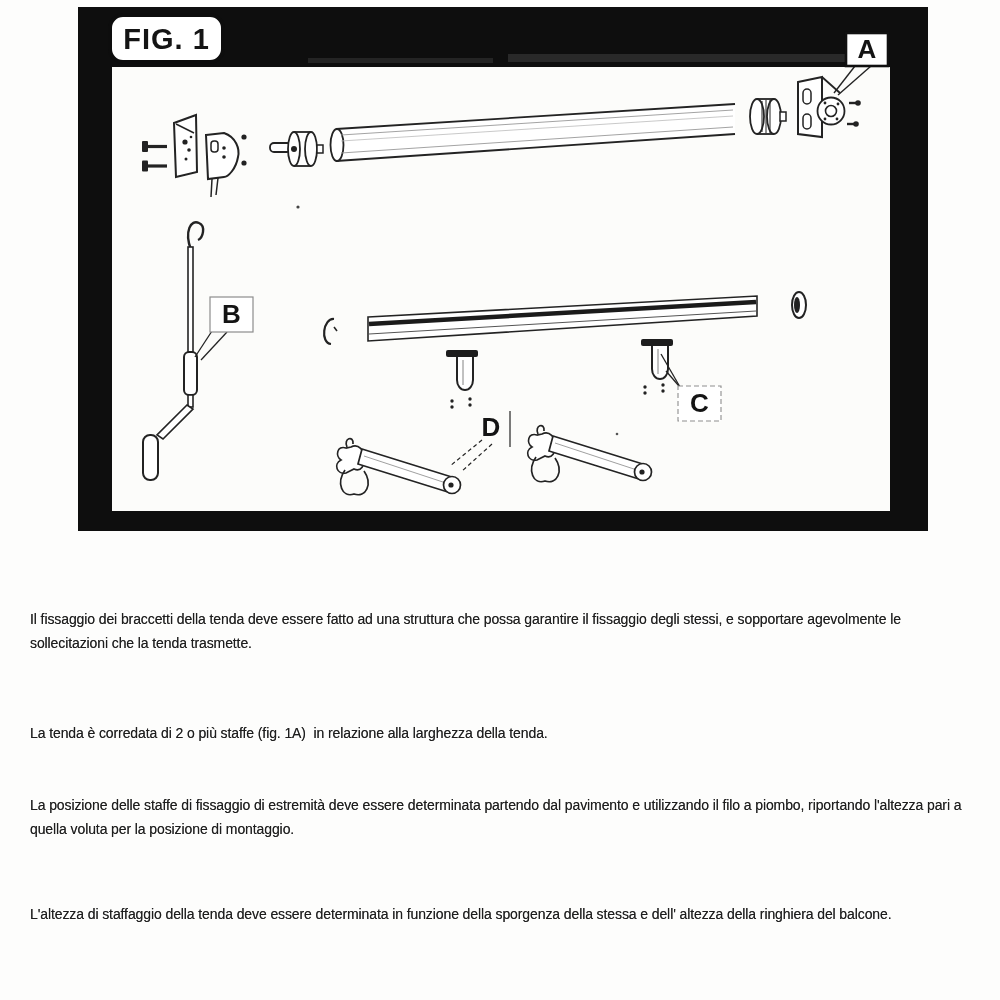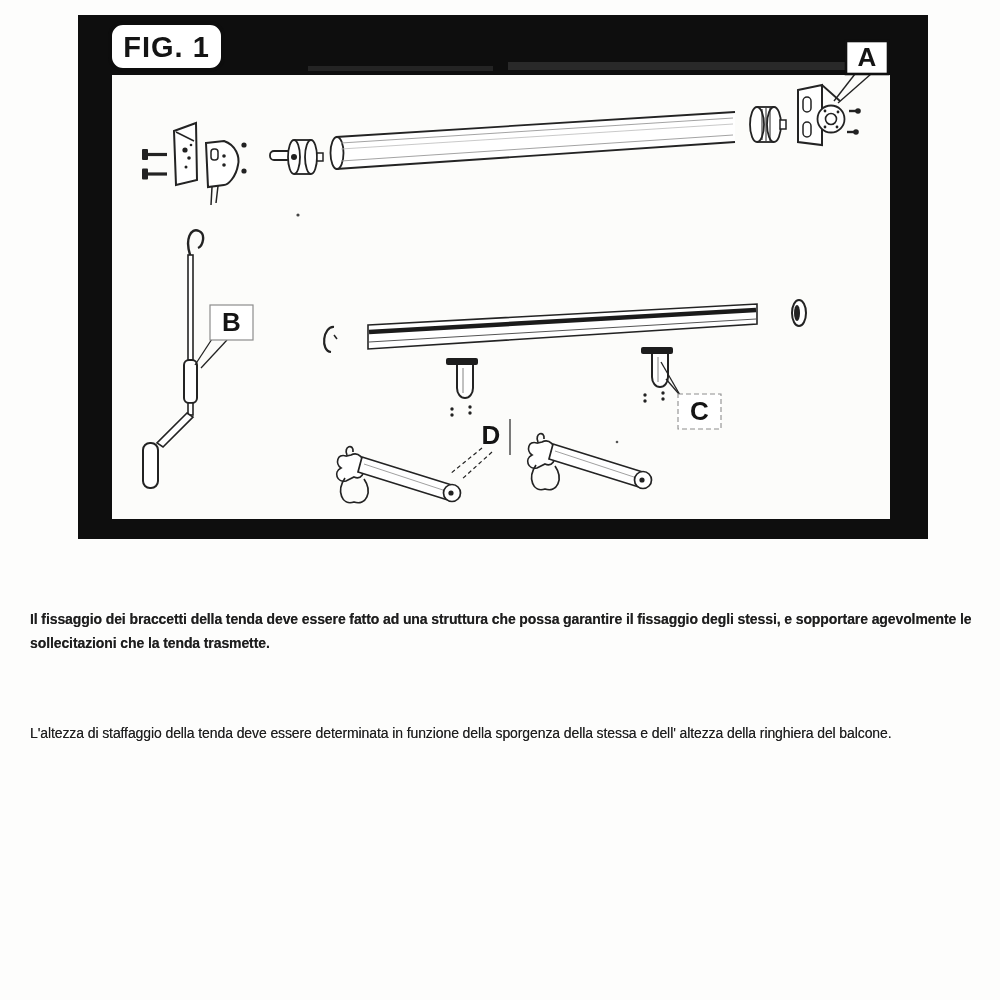--- a/index.html
+++ b/index.html
@@ -1,30 +1,30 @@
 <!DOCTYPE html>
 <html><head>
 <meta charset="utf-8">
 <style>
   html,body{margin:0;padding:0;}
   body{
     width:1000px;height:1000px;position:relative;
     background:#fdfdfc;overflow:hidden;
     font-family:"Liberation Sans", sans-serif;
   }
-  .figure-wrap{position:absolute;left:78px;top:15px;width:850px;height:612px;}
+  .figure-wrap{position:absolute;left:78px;top:7px;width:850px;height:612px;}
   .figure-wrap svg{display:block;}
   .doc-text{
     position:absolute;left:30px;top:559px;width:950px;
     color:#1e1e1e;font-size:14px;line-height:24px;letter-spacing:-0.1px;
     text-shadow:0 0 0.5px rgba(30,30,30,0.65);
     white-space:pre-wrap;
   }
   .doc-text p{margin:0;}
-  .b{font-weight:700;}
+  .b{font-weight:400;}
   .mb18{margin-bottom:18px !important;}
   .mb13{margin-bottom:13px !important;}
   .mb16{margin-bottom:16px !important;}
   .mb0{margin-bottom:0 !important;}
   .fig-label-text{font-family:"Liberation Sans",sans-serif;font-weight:700;}
 </style>
 </head>
 <body>
 
 <div class="page">
@@ -214,20 +214,22 @@
         <circle cx="374" cy="478" r="8.5" fill="#ffffff" stroke-width="1.7"></circle>
         <circle cx="373" cy="478" r="2.6" fill="#222" stroke="none"></circle>
       </g>
 
       <circle cx="539" cy="427" r="1.3" fill="#555"></circle>
     </svg>
   </div>
 
   <div class="doc-text">
     <p class="b mb18">Il fissaggio dei braccetti della tenda deve essere fatto ad una struttura che possa garantire il fissaggio degli stessi, e sopportare agevolmente le sollecitazioni che la tenda trasmette.</p>
+    <p class="mb0">La tenda è corredata di 2 o più staffe (fig. 1A)  in relazione alla larghezza della tenda.</p>
+    <p class="mb13">La posizione delle staffe di fissaggio di estremità deve essere determinata partendo dal pavimento e utilizzando il filo a piombo, riportando l'altezza pari a quella voluta per la posizione di montaggio.</p>
     <p class="mb16">L'altezza di staffaggio della tenda deve essere determinata in funzione della sporgenza della stessa e dell' altezza della ringhiera del balcone.</p>
     
     
     
     
   </div>
 
 </div>
 
 </body></html>

